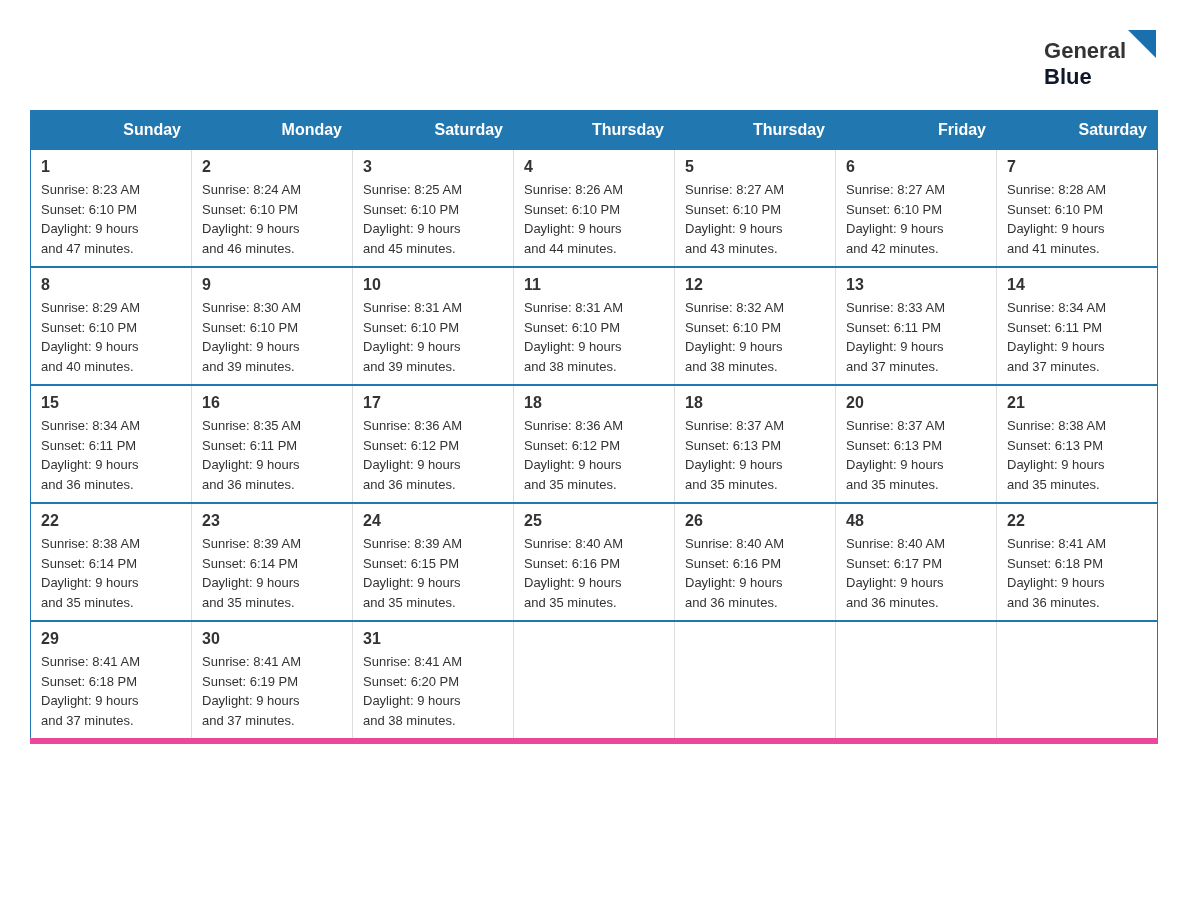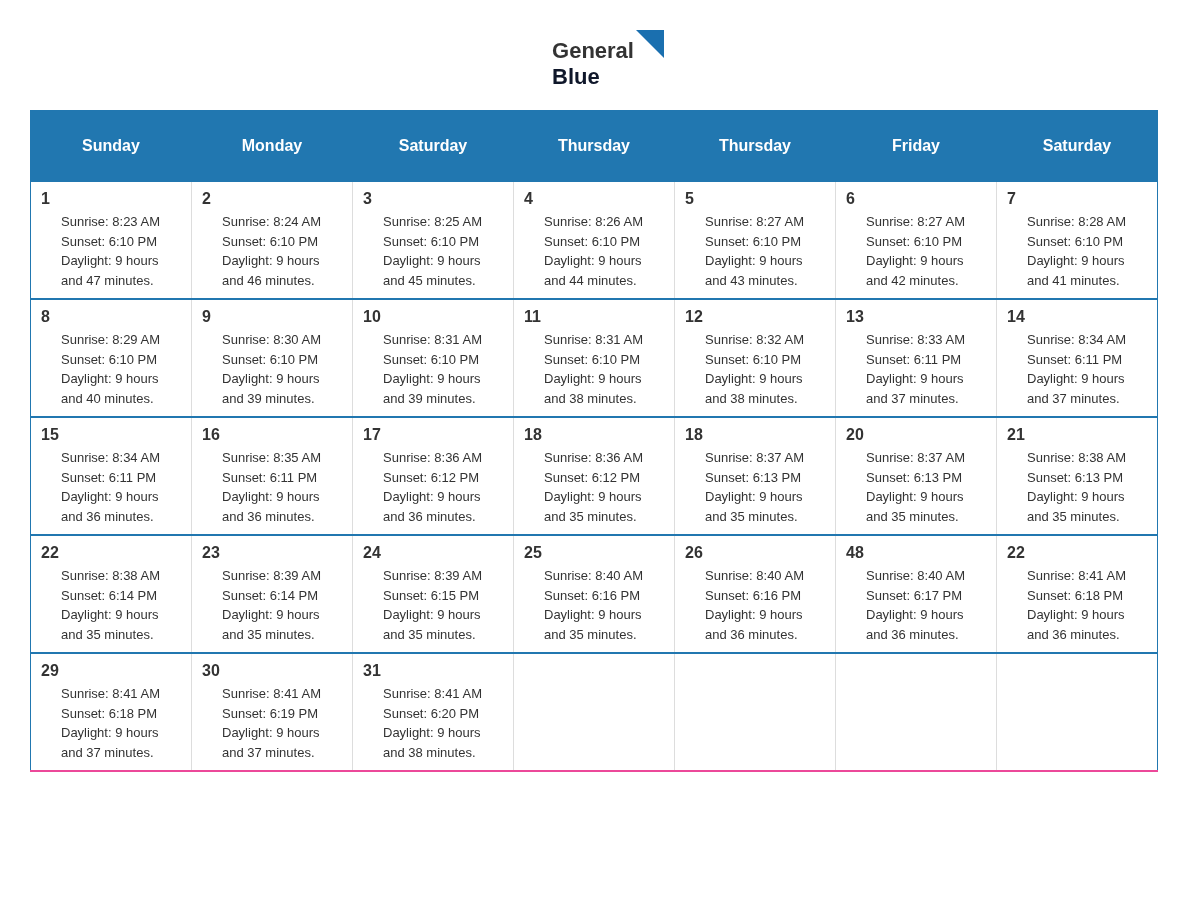--- a/index.html
+++ b/index.html
@@ -5,21 +5,21 @@
     * { box-sizing: border-box; margin: 0; padding: 0; }
     body {
       font-family: Arial, sans-serif;
       background: #fff;
       padding: 30px;
       width: 1188px;
       min-height: 918px;
     }
     .header {
       display: flex;
-      justify-content: center;
+      justify-content: flex-end;
       align-items: flex-start;
       margin-bottom: 20px;
       margin-left: 30px;
     }
     .logo {
       display: flex;
       align-items: center;
       gap: 0;
     }
     .logo-text {
@@ -55,22 +55,22 @@
       border-collapse: collapse;
       table-layout: fixed;
     }
     thead tr {
       background-color: #2177b0;
     }
     thead th {
       color: #fff;
       font-size: 16px;
       font-weight: 600;
-      padding: 26px 10px;
-      text-align: center;
+      padding: 10px 10px;
+      text-align: right;
       border: 1px solid #2177b0;
     }
     tbody tr {
       border-bottom: 2px solid #2177b0;
     }
     tbody td {
       vertical-align: top;
       padding: 8px 10px;
       font-size: 13.5px;
       color: #333;
@@ -83,27 +83,26 @@
     .day-num {
       font-size: 16px;
       font-weight: bold;
       display: block;
       margin-bottom: 4px;
     }
     .day-info {
       font-size: 13px;
       line-height: 1.5;
       color: #333;
-      margin-left: 20px;
     }
     .empty-cell {
       background: #fff;
     }
     tbody tr:last-child {
-      border-bottom: 2px solid #ec4899;
+      border-bottom: 6px solid #ec4899;
     }
   </style>
 </head>
 <body>
 
 <div class="header">
   <div class="logo">
     <span class="logo-text">
       General<svg class="logo-icon" viewBox="0 0 28 28" xmlns="http://www.w3.org/2000/svg">
           <polygon points="0,0 28,0 28,28" fill="#1a6faf"></polygon>

